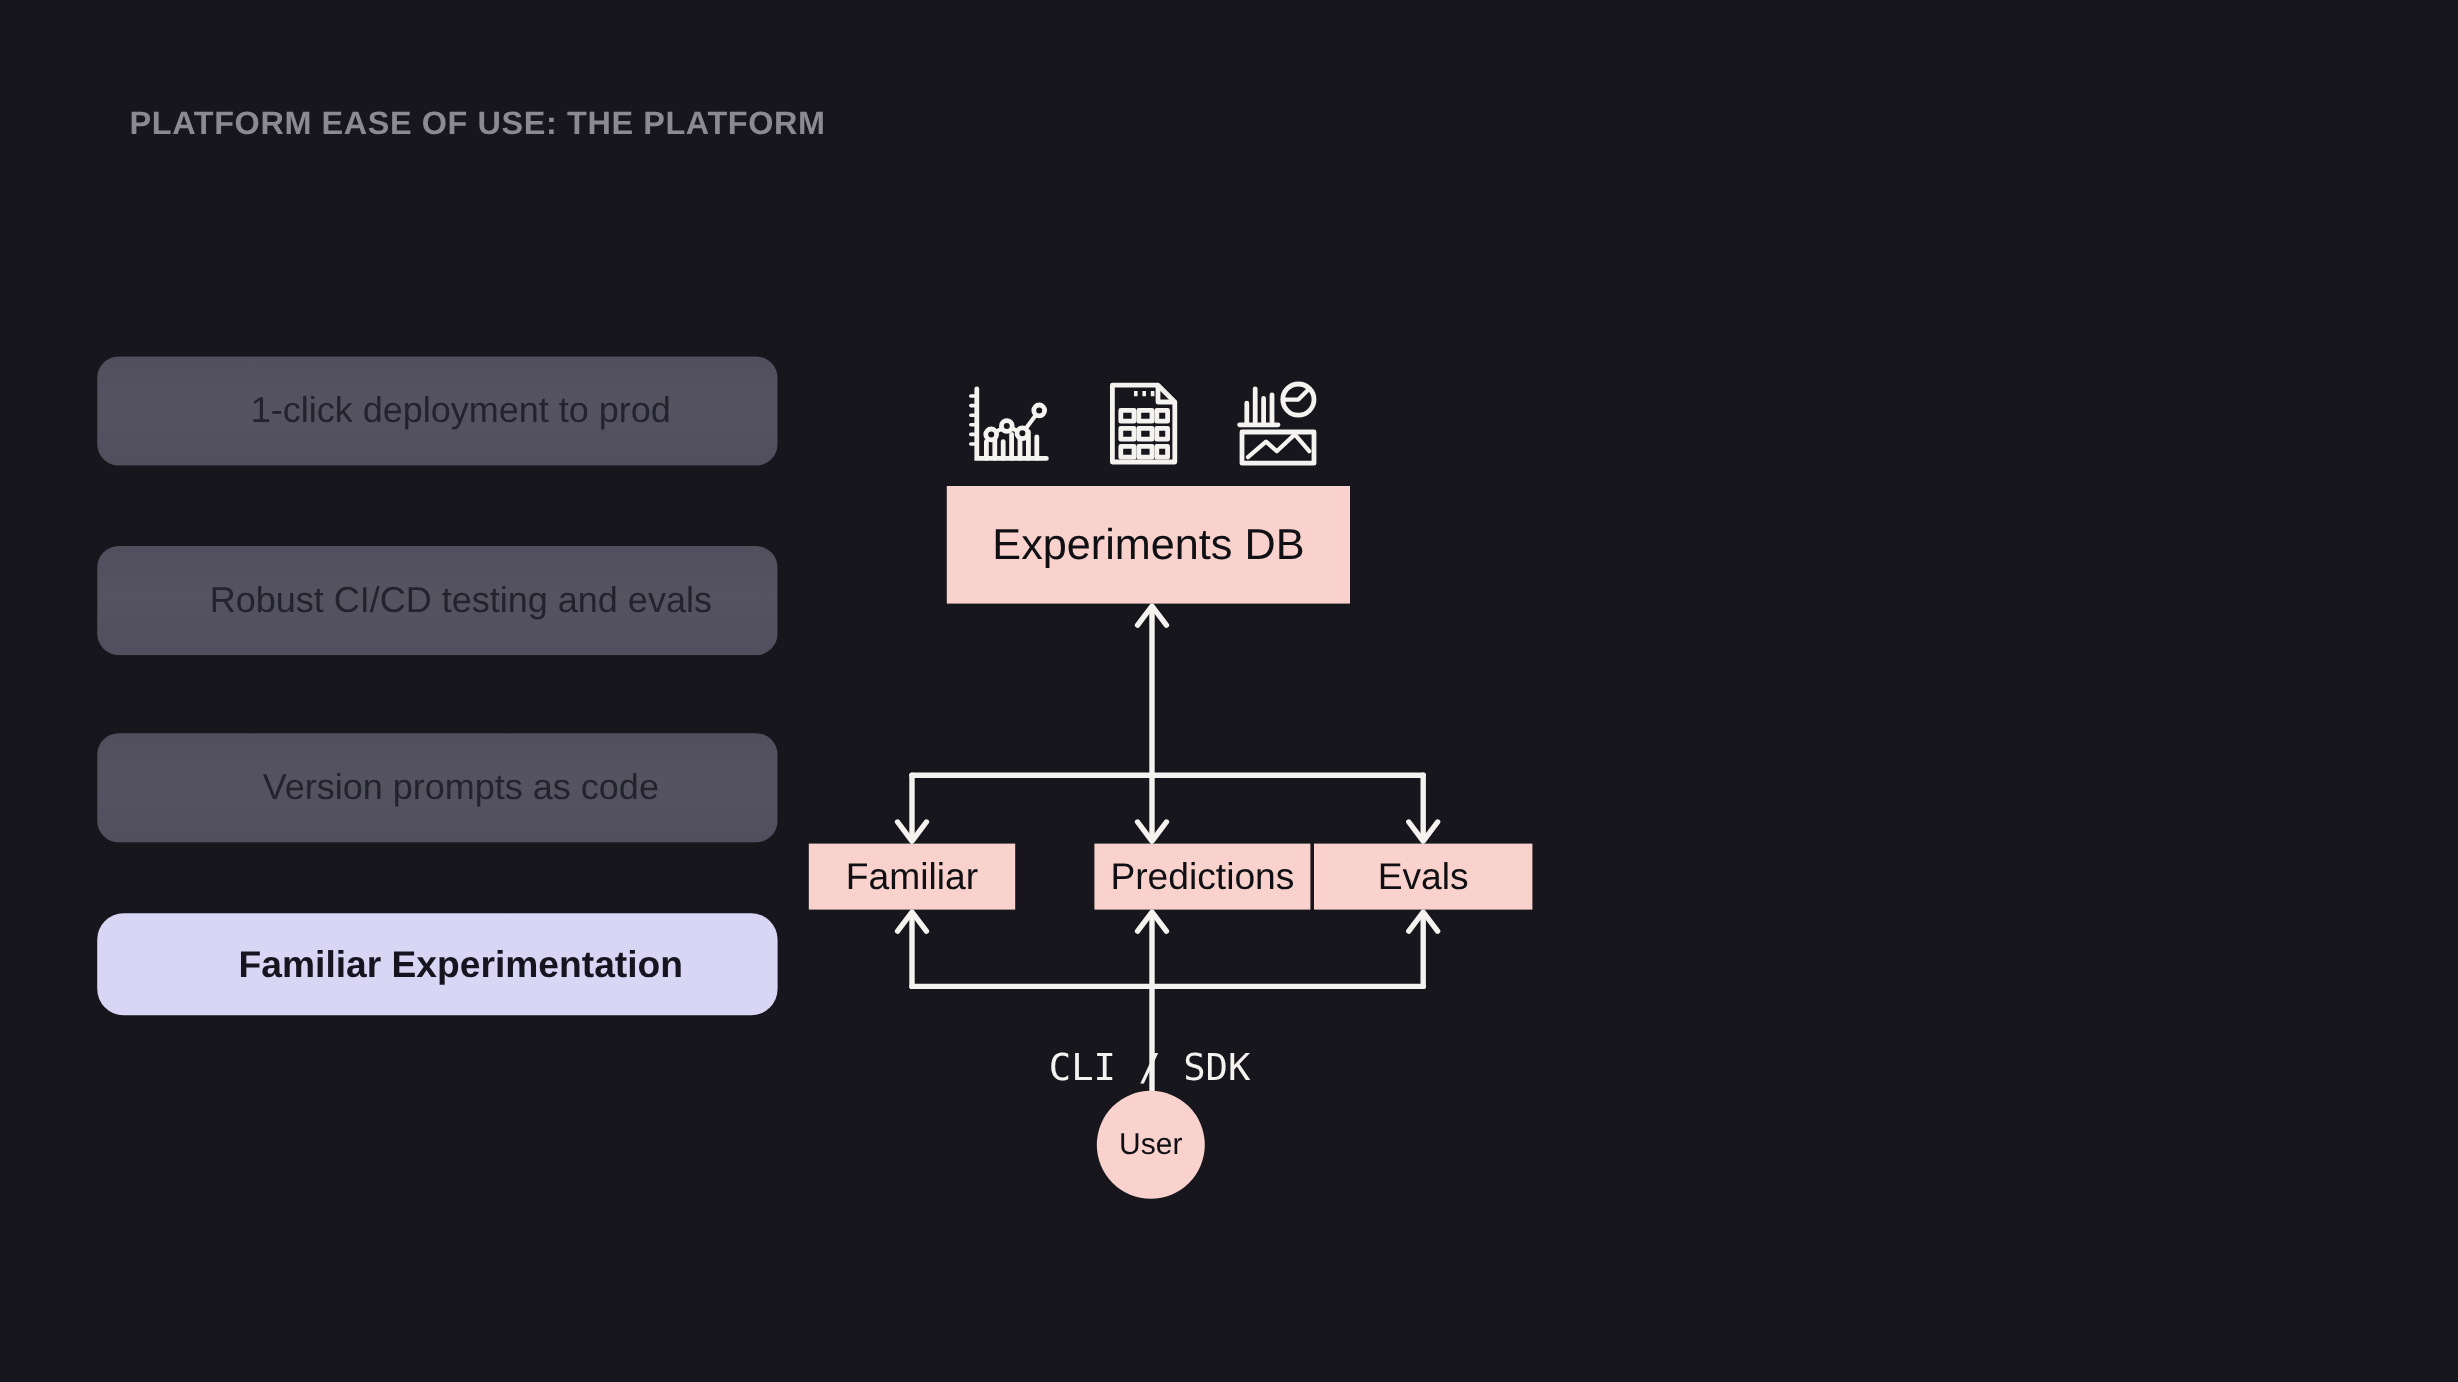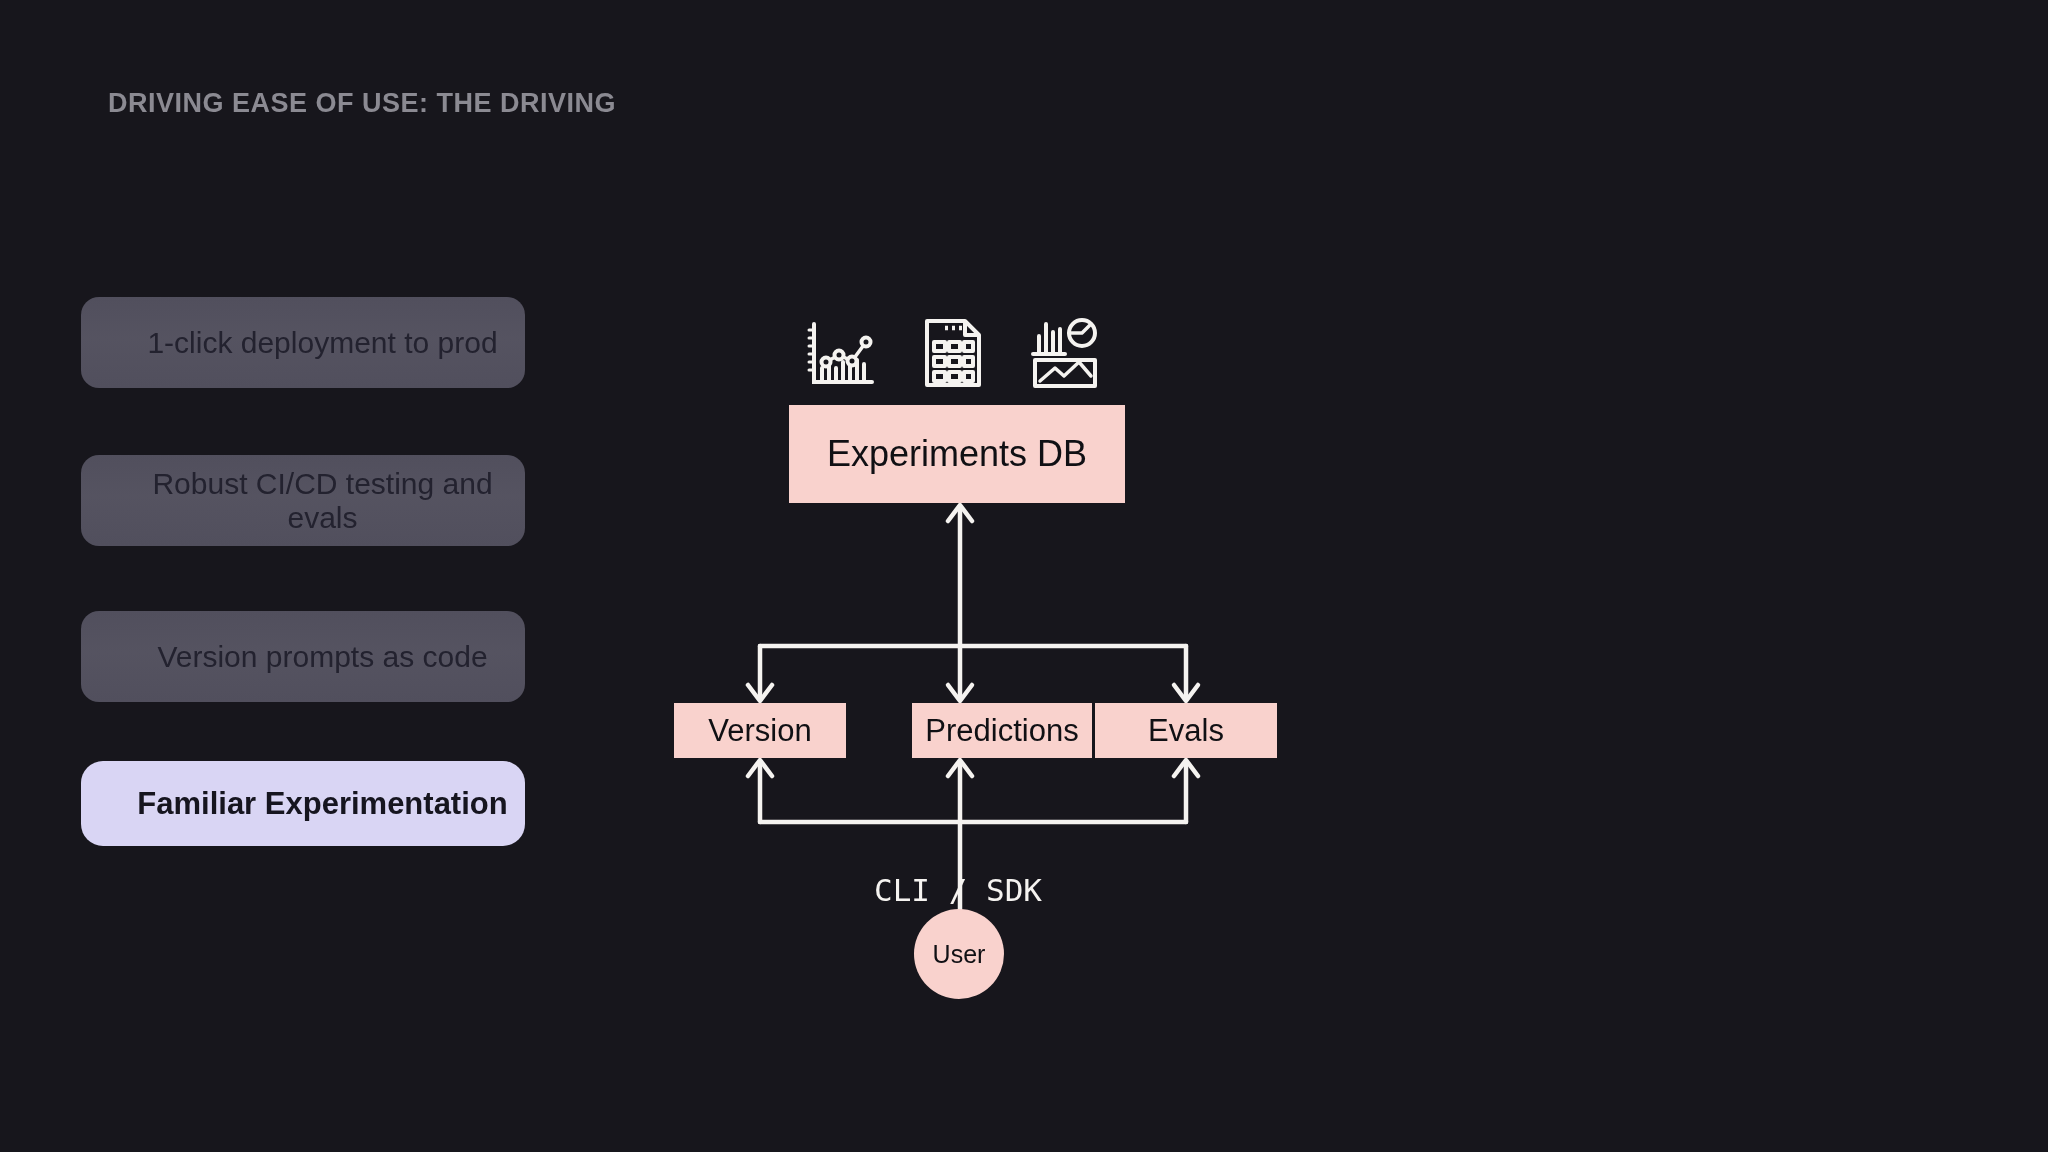--- a/index.html
+++ b/index.html
@@ -8,21 +8,21 @@
     background:var(--bg,#17161c);
     font-family:"Liberation Sans","DejaVu Sans",sans-serif;
   }
   .title{
     position:absolute;left:108px;top:88px;
     font-size:27px;font-weight:600;letter-spacing:.5px;
     color:var(--title,#8b8a92);
   }
   
   .pill{
-    position:absolute;left:81px;width:444px;
+    position:absolute;left:81px;width:567px;
     display:flex;align-items:center;justify-content:center;
     box-sizing:border-box;text-align:center;padding-left:39px;
   }
   .pill.muted{
     height:91px;border-radius:18px;
     background:linear-gradient(180deg,var(--pill-muted-bg,#514f5d) 0%, #59576480 45%, var(--pill-muted-bg,#514f5d) 100%);
     background-color:var(--pill-muted-bg,#514f5d);
     color:var(--pill-muted-text,#23222f);
     font-size:30px;font-weight:400;
   }
@@ -58,21 +58,21 @@
   .connectors{position:absolute;left:0;top:0;pointer-events:none;}
   .icon{position:absolute;}
   .i1{left:806px;top:318px}.i2{left:919px;top:316px}.i3{left:1029px;top:316px}
   .icon svg{stroke:var(--line,#f5f3f0);}
 </style>
 </head>
 <body>
 
 <div class="stage">
 
-  <div class="title">DRIVING EASE OF USE: THE DRIVING</div>
+  <div class="title">PLATFORM EASE OF USE: THE PLATFORM</div>
 
   <div class="pill muted p1">1-click deployment to prod</div>
   <div class="pill muted p2">Robust CI/CD testing and evals</div>
   <div class="pill muted p3">Version prompts as code</div>
   <div class="pill highlight p4">Familiar Experimentation</div>
 
   <svg class="connectors" width="2048" height="1152" viewBox="0 0 2048 1152" fill="none" stroke-width="4.5" stroke-linecap="round" stroke-linejoin="round" stroke="#f5f3f0">
 
     <path d="M960 645 V506"></path>
     <polyline points="948,521 960,505 972,521"></polyline>
@@ -128,20 +128,20 @@
       <path d="M10 20 V36 M17 8 V36 M24 16 V36 M31 13 V36"></path>
       <path d="M4 38 H36"></path>
       <circle cx="53" cy="17" r="13"></circle>
       <path d="M53 17 L62 8 M53 17 L40 17" stroke-width="3.5"></path>
       <rect x="6" y="44" width="60" height="26"></rect>
       <path d="M11 65 L26 52 L35 60 L50 46 L62 60" stroke-width="3.5"></path>
     </svg>
   </div>
 
   <div class="box db">Experiments DB</div>
-  <div class="box node n-labeling">Version</div>
+  <div class="box node n-labeling">Familiar</div>
   <div class="box node n-predictions">Predictions</div>
   <div class="box node n-evals">Evals</div>
 
   <div class="cli-label">CLI / SDK</div>
   <div class="user-circle">User</div>
 
 </div>
 
 </body></html>

